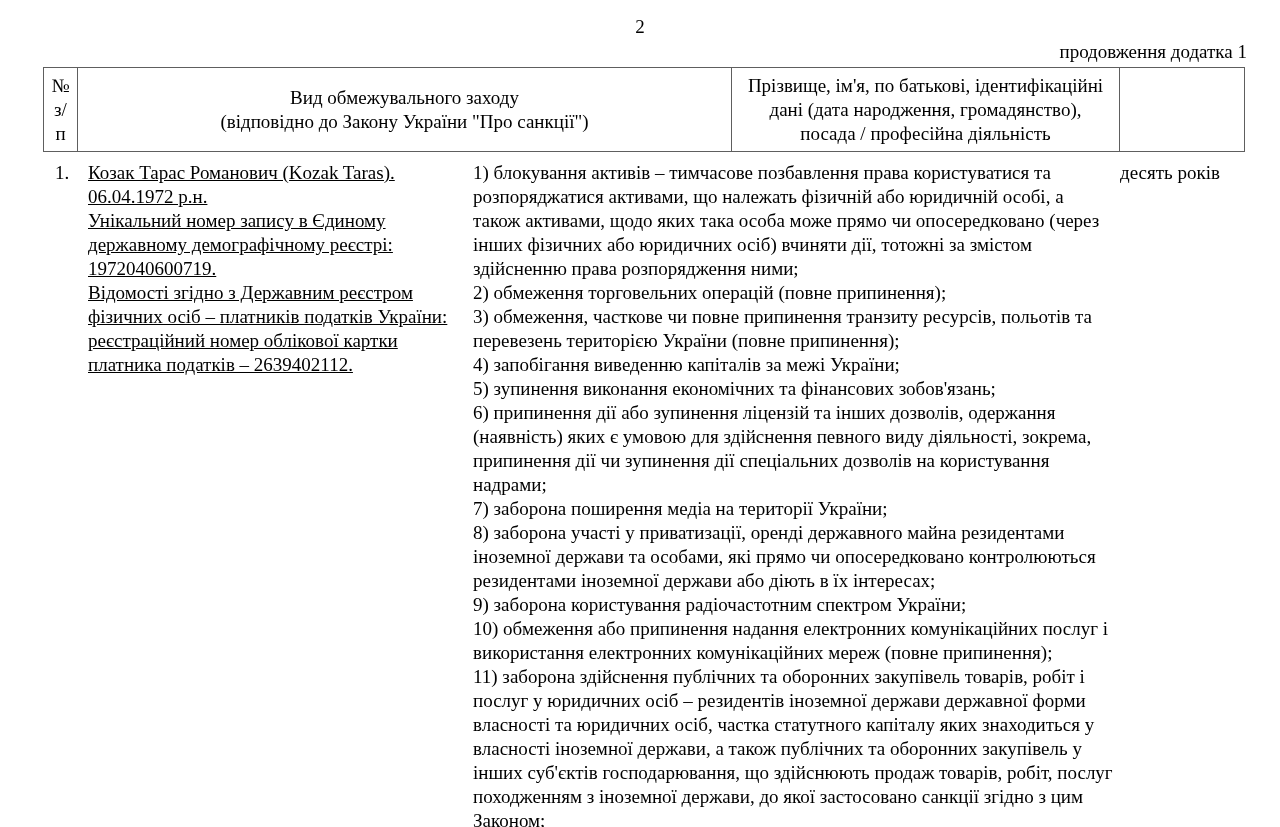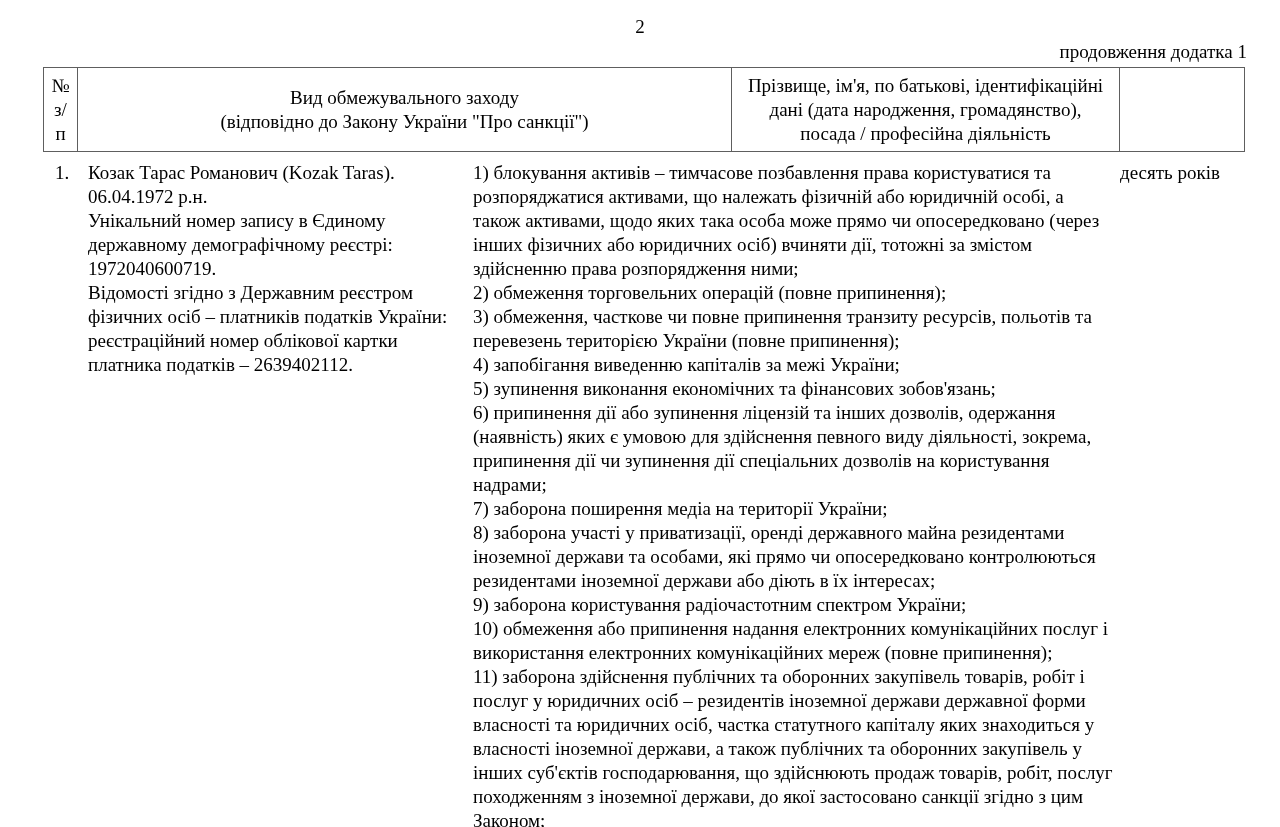--- a/index.html
+++ b/index.html
@@ -59,21 +59,21 @@
     display: flex;
     padding-top: 9px;
     align-items: flex-start;
   }
   .bcell {
     box-sizing: border-box;
     line-height: 24px;
     white-space: pre-line;
   }
   .bc1 { width: 34px;  padding-left: 12px; }
-  .bc2 { width: 388px; padding: 0 8px 0 11px; }
+  .bc2 { width: 388px; padding: 0 8px 0 11px; text-decoration: underline; }
   .bc3 { width: 655px; padding: 0 6px 0 8px; }
   .bc4 { flex: 1; text-align: left; white-space: normal; }
 </style>
 </head>
 <body>
 
 <div class="page">
   <div class="page-number">2</div>
   <div class="annex-note">продовження додатка 1</div>
 

